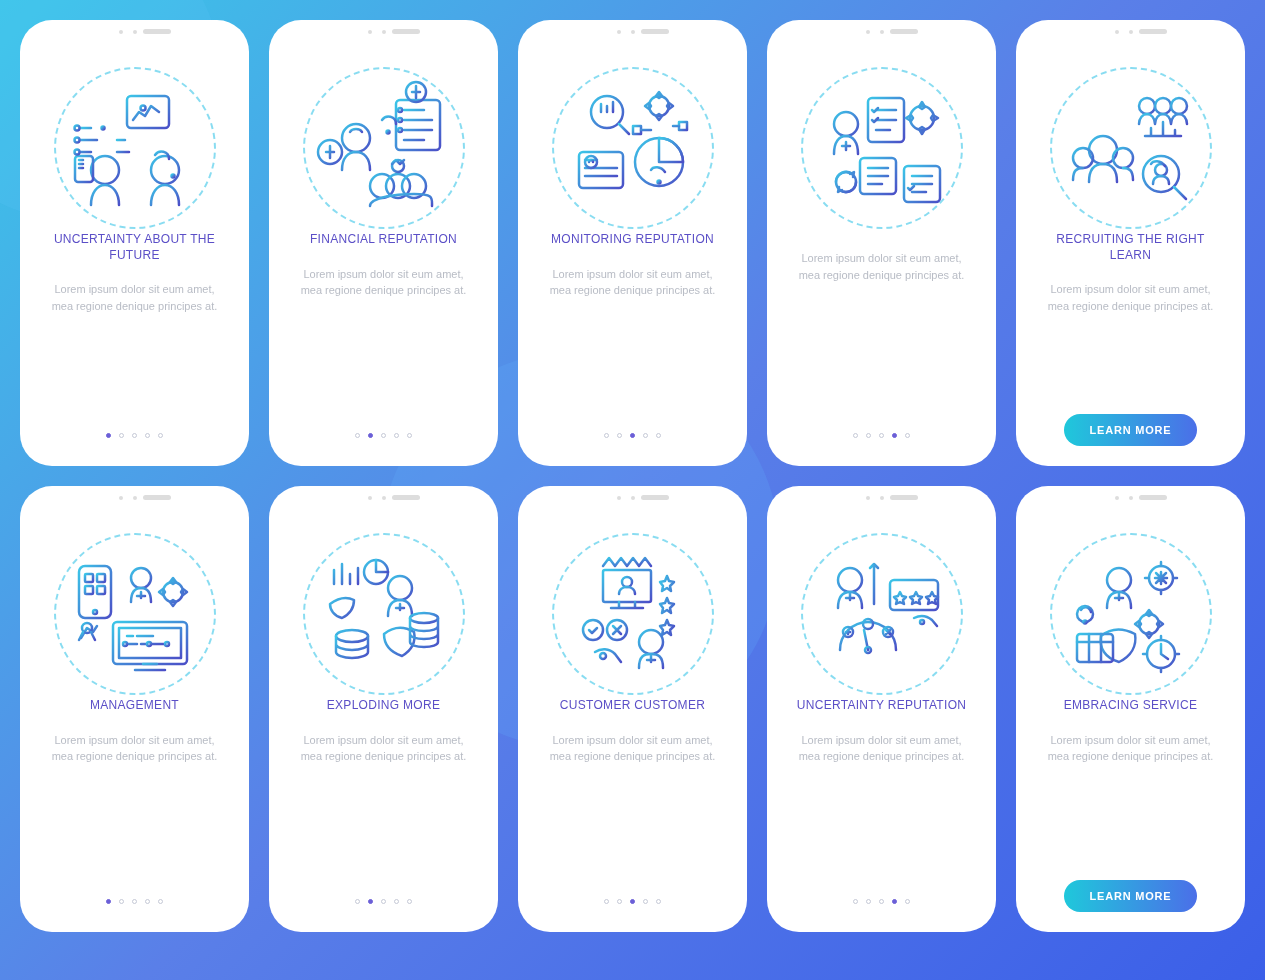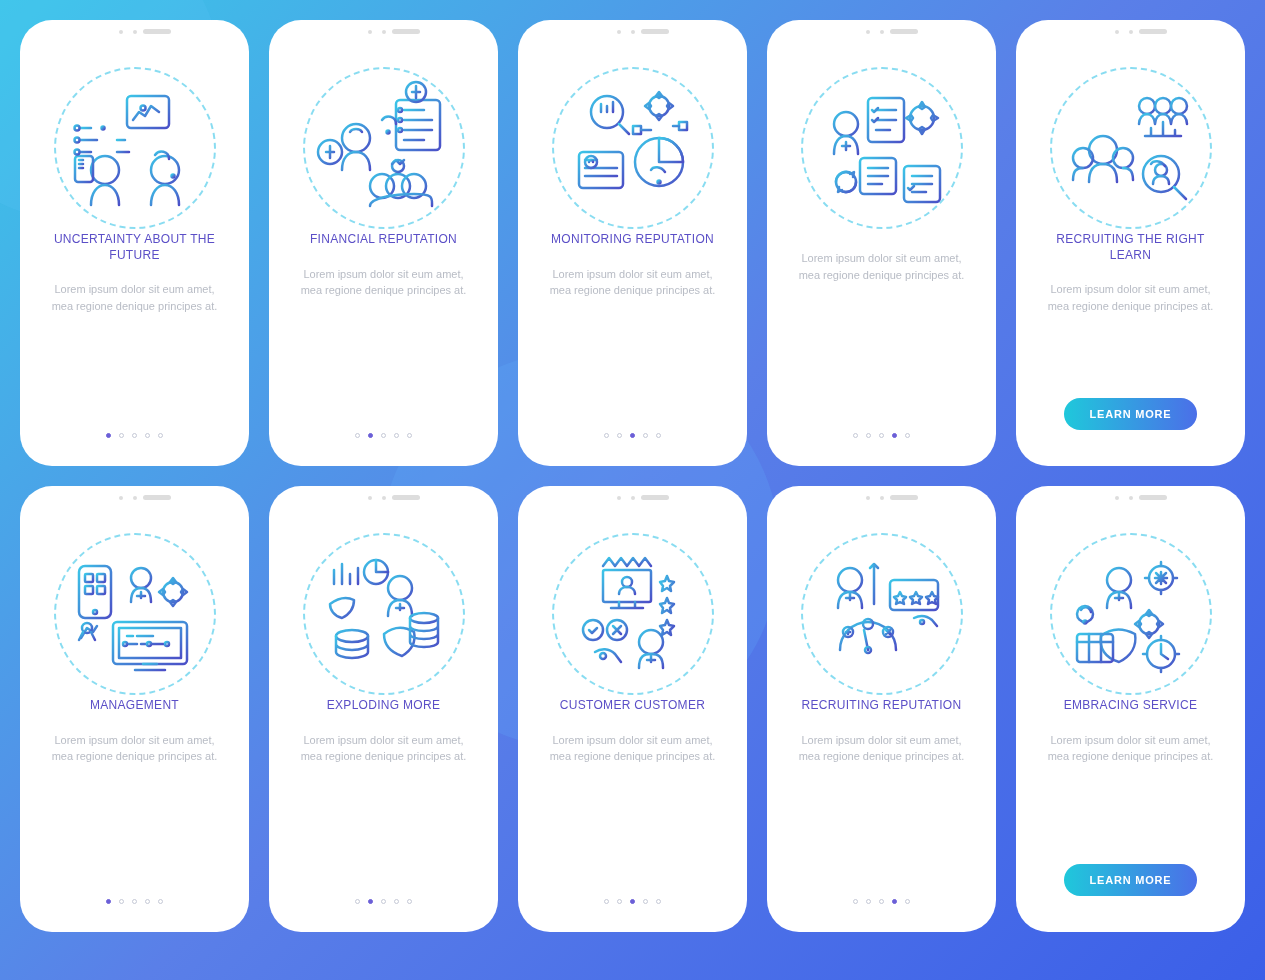--- a/index.html
+++ b/index.html
@@ -11,21 +11,21 @@
 .phone::before{content:"";position:absolute;top:10px;left:50%;transform:translateX(-50%);width:4px;height:4px;border-radius:50%;background:#ddd;box-shadow:-14px 0 0 #ddd}
 .phone::after{content:"";position:absolute;top:9px;left:50%;transform:translateX(8px);width:28px;height:5px;border-radius:3px;background:#ddd}
 .icon-wrap{width:168px;height:168px;margin-top:24px;position:relative;display:flex;align-items:center;justify-content:center}
 .dashed-circle{position:absolute;width:162px;height:162px;border:2px dashed #3BC6E8;border-radius:50%;opacity:0.6}
 .icon-wrap svg{width:156px;height:156px}
 .title{font-size:12px;font-weight:400;color:#5B4FC7;text-align:center;letter-spacing:0.3px;line-height:1.3;padding:0 8px}
 .desc{font-size:11px;color:#B8BCC5;text-align:center;margin-top:18px;line-height:1.5;padding:0 12px}
 .dots{display:flex;gap:8px;margin-top:auto;margin-bottom:8px}
 .dot{width:5px;height:5px;border-radius:50%;border:1px solid #C5C9D6}
 .dot.active{background:#6B5FD7;border-color:#6B5FD7}
-.btn{background:linear-gradient(90deg,#1FC8DB,#4B6FE8);color:#fff;font-size:11px;font-weight:600;letter-spacing:0.8px;padding:10px 26px;border-radius:20px;margin-top:auto;margin-bottom:16px;border:none;cursor:pointer}
+.btn{background:linear-gradient(90deg,#1FC8DB,#4B6FE8);color:#fff;font-size:11px;font-weight:600;letter-spacing:0.8px;padding:10px 26px;border-radius:20px;margin-top:auto;margin-bottom:0;border:none;cursor:pointer}
 </style>
 </head>
 <body>
 
 <div class="container">
 
 <div class="phone">
 <div class="icon-wrap">
         <div class="dashed-circle"></div>
 <svg viewBox="0 0 156 156">
@@ -378,21 +378,21 @@
             <circle cx="64" cy="114" r="3"></circle>
             <circle cx="44" cy="96" r="5"></circle>
             <path d="M42 96h4M44 94v4"></path>
             <circle cx="64" cy="88" r="5"></circle>
             <path d="M62 88h4"></path>
             <circle cx="84" cy="96" r="5"></circle>
             <path d="M82 94l4 4M86 94l-4 4"></path>
           </g>
         </svg>
 </div>
-<div class="title">RECRUITING REPUTATION</div>
+<div class="title">UNCERTAINTY REPUTATION</div>
 <div class="desc">Lorem ipsum dolor sit eum amet, mea regione denique principes at.</div>
 <div class="dots">
         <span class="dot"></span>
         <span class="dot"></span>
         <span class="dot"></span>
         <span class="dot active"></span>
         <span class="dot"></span>
       </div>
 </div>
 

